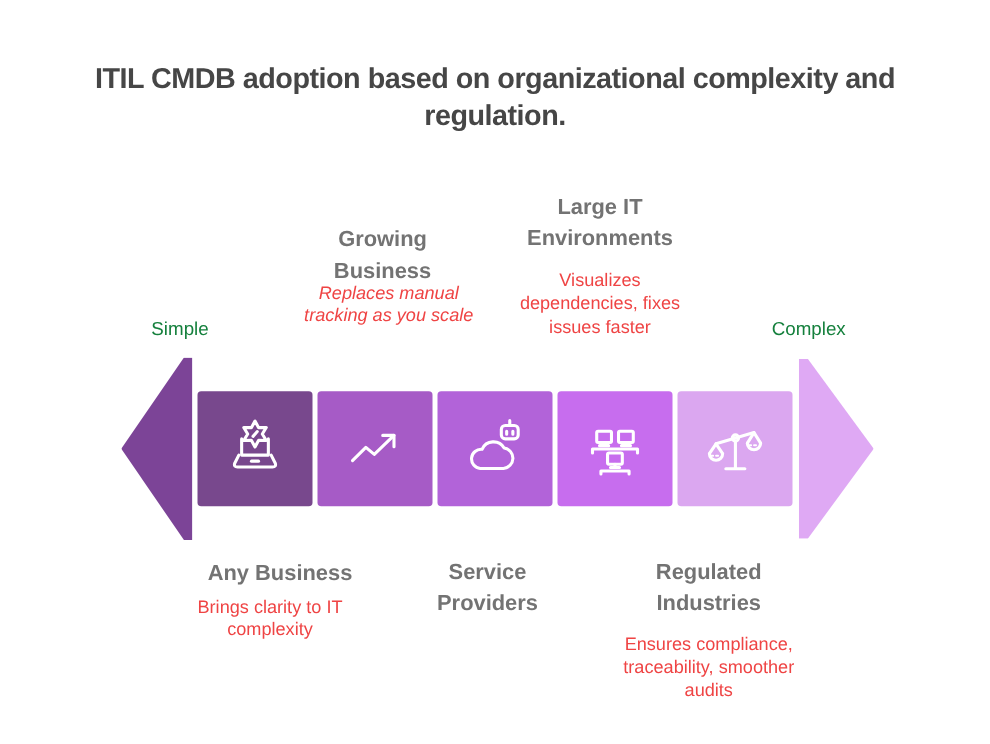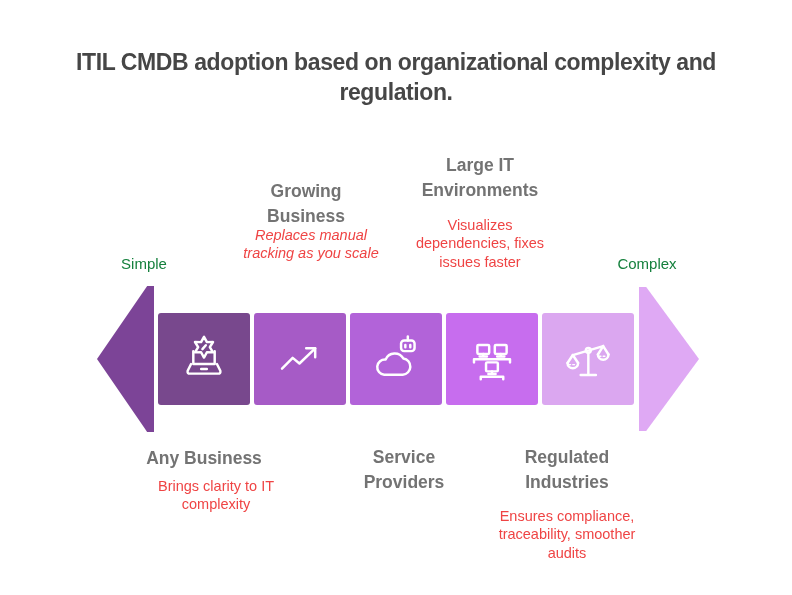--- a/index.html
+++ b/index.html
@@ -42,23 +42,23 @@
     font-size:17.5px;font-weight:700;line-height:1.42;color:#737373;
   }
   .desc{
     position:absolute;transform:translateX(-50%);text-align:center;
     font-size:14.5px;line-height:1.27;color:#ef4444;
   }
   .h-growing{left:306px;top:179px;width:120px;}
   .d-growing{left:311px;top:226px;width:160px;font-style:italic;}
   .h-large{left:480px;top:153px;width:140px;}
   .d-large{left:480px;top:216px;width:152px;}
-  .h-any{left:204px;top:446px;width:220px;}
+  .h-any{left:224px;top:446px;width:220px;}
   .d-any{left:216px;top:477px;width:155px;}
-  .h-service{left:404px;top:445px;width:120px;}
+  .h-service{left:390px;top:445px;width:120px;}
   .d-service{left:390px;top:507px;width:155px;}
   .h-regulated{left:567px;top:445px;width:145px;}
   .d-regulated{left:567px;top:507px;width:148px;}
 </style>
 </head>
 <body>
 
 <div class="stage">
 
   <div class="title">ITIL CMDB adoption based on organizational complexity and regulation.</div>

